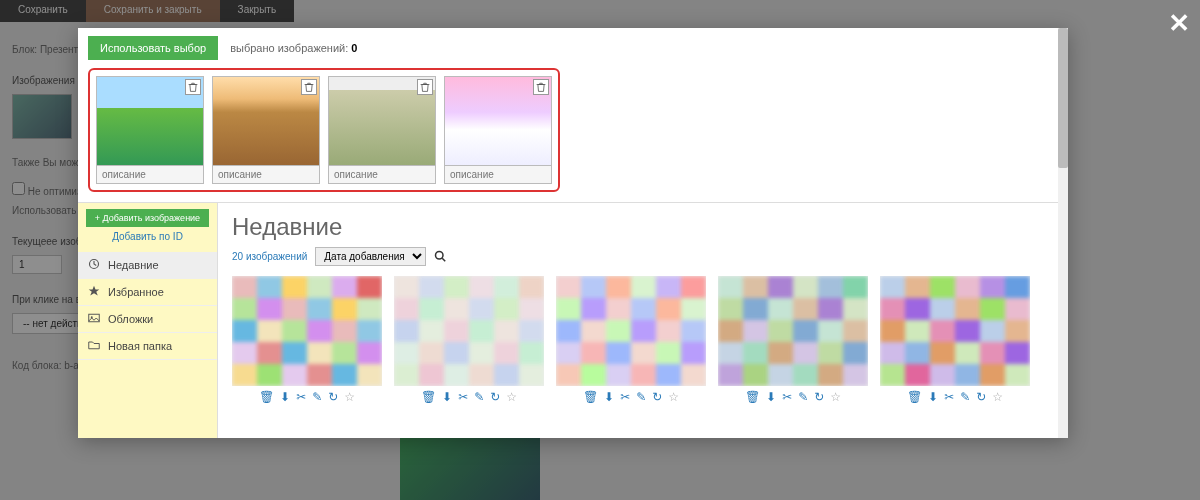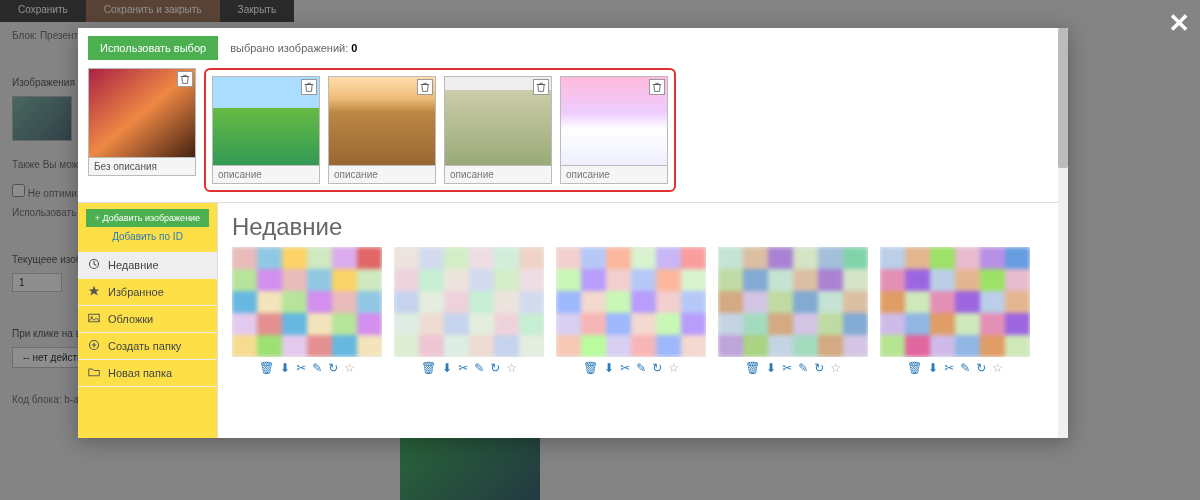--- a/index.html
+++ b/index.html
@@ -2,23 +2,23 @@
 <html><head>
 <meta charset="utf-8">
 <style>
 * { box-sizing: border-box; margin: 0; padding: 0; font-family: Arial, sans-serif; }
 body { background: #888; width: 1200px; height: 500px; overflow: hidden; position: relative; }
 
 .bg-page { position: absolute; top: 0; left: 0; width: 1200px; height: 500px; background: #e8e8e8; }
 .bg-tabs { position: absolute; top: 0; left: 0; height: 22px; display: flex; }
 .bg-tab { padding: 4px 18px; font-size: 10px; color: #fff; background: #222; cursor: pointer; }
 .bg-tab.active { background: #8b5a3c; }
-.bg-content { position: absolute; top: 26px; left: 12px; font-size: 10px; color: #555; }
+.bg-content { position: absolute; top: 40px; left: 12px; font-size: 10px; color: #555; }
 .bg-content > div { margin-bottom: 8px; }
-.bg-label { font-size: 10px; color: #333; margin-top: 36px; margin-bottom: 6px; }
+.bg-label { font-size: 10px; color: #333; margin-top: 20px; margin-bottom: 6px; }
 .bg-thumb { width: 60px; height: 45px; background: linear-gradient(135deg,#6a9,#356); display:inline-block; margin-right:2px; border:1px solid #aaa; }
 .bg-input { border:1px solid #bbb; padding:3px 6px; width:50px; font-size:10px; background:#fff; }
 .bg-select { border:1px solid #bbb; padding:3px 6px; font-size:10px; background:#fff; }
 .bg-bigimg { position: absolute; top: 420px; left: 400px; width: 140px; height: 80px; background: linear-gradient(135deg,#2a4,#145); }
 .overlay { position: absolute; inset: 0; background: rgba(50,50,50,0.55); }
 
 .close-x { position: absolute; top: 8px; right: 10px; color: #fff; font-size: 26px; font-weight: bold; cursor: pointer; z-index: 100; }
 
 .modal { position: absolute; top: 28px; left: 78px; width: 990px; height: 410px; background: #fff; box-shadow: 0 4px 20px rgba(0,0,0,0.3); display: flex; flex-direction: column; }
 
@@ -32,21 +32,21 @@
 .thumb-card { width: 108px; }
 .thumb-img { width: 108px; height: 90px; position: relative; border: 1px solid #bbb; background-size: cover; background-position: center; }
 .trash-corner { position: absolute; top: 2px; right: 2px; width: 16px; height: 16px; background: #fff; border: 1px solid #999; display: flex; align-items: center; justify-content: center; cursor: pointer; }
 .trash-corner svg { width: 10px; height: 10px; }
 .thumb-cap { background: #f5f5f5; border: 1px solid #bbb; border-top: none; font-size: 10px; padding: 3px 5px; color: #555; }
 .thumb-cap input { border: none; background: transparent; font-size: 10px; width: 100%; color: #999; outline: none; }
 
 .highlight-box { border: 2px solid #d33; border-radius: 6px; padding: 6px; display: flex; gap: 8px; }
 
 .modal-bottom { flex: 1; display: flex; overflow: hidden; }
-.sidebar { width: 140px; border-right: 1px solid #ddd; background: #fde047; padding: 6px 0; }
+.sidebar { width: 140px; border-right: 1px solid #ddd; background: #fef9c3; padding: 6px 0; }
 .btn-add { background: #4caf50; color: #fff; border: none; font-size: 9px; padding: 4px 6px; margin: 0 8px 4px 8px; display: block; width: calc(100% - 16px); cursor: pointer; }
 .link-addid { display: block; text-align: center; font-size: 10px; color: #2a7ab8; margin-bottom: 10px; cursor: pointer; }
 .side-item { display: flex; align-items: center; gap: 8px; padding: 6px 10px; font-size: 11px; color: #444; border-bottom: 1px solid #eee; cursor: pointer; }
 .side-item.active { background: #eee; }
 .side-item svg { width: 12px; height: 12px; flex-shrink: 0; }
 
 .main-area { flex: 1; padding: 10px 14px; overflow: hidden; position: relative; }
 .main-title { font-size: 24px; color: #666; font-weight: 300; margin-bottom: 6px; }
 .filter-row { display: flex; align-items: center; gap: 8px; margin-bottom: 10px; }
 .count-link { font-size: 10px; color: #2a7ab8; }
@@ -105,30 +105,20 @@
 <div class="modal">
 
   <div class="modal-top">
     <div class="confirm-row">
       <button class="btn-confirm">Использовать выбор</button>
       <div class="sel-count">
         <span>выбрано изображений:</span> <b>0</b>
       </div>
     </div>
     <div class="thumbs-row" id="thumbs-row">
-        <div class="thumb-card">
-          <div class="thumb-img img-c">
-            <div class="trash-corner">
-              <svg viewBox="0 0 16 16">
-                <path d="M3 4h10l-1 11H4z M6 2h4v2H6z M1 4h14" fill="none" stroke="#555" stroke-width="1.3"></path>
-              </svg>
-            </div>
-          </div>
-          <div class="thumb-cap">Без описания</div>
-        </div>
         <div class="highlight-box">
           <div class="thumb-card">
             <div class="thumb-img img-d">
               <div class="trash-corner">
                 <svg viewBox="0 0 16 16">
                   <path d="M3 4h10l-1 11H4z M6 2h4v2H6z M1 4h14" fill="none" stroke="#555" stroke-width="1.3"></path>
                 </svg>
               </div>
             </div>
             <div class="thumb-cap"><input placeholder="описание" style=""></div>
@@ -188,35 +178,38 @@
           <div class="side-item">
             <span><svg viewBox="0 0 16 16">
                 <rect x="1" y="3" width="14" height="10" fill="none" stroke="#555" stroke-width="1.3"></rect>
                 <circle cx="5" cy="7" r="1.3" fill="#555"></circle>
                 <path d="M1 12l4-4 3 3 3-3 4 4" fill="none" stroke="#555" stroke-width="1.3"></path>
               </svg></span>
             <span>Обложки</span>
           </div>
           <div class="side-item">
             <span><svg viewBox="0 0 16 16">
-                <circle cx="8" cy="8" r="6" fill="none" stroke="#555" stroke-width="1.5"></circle>
-                <path d="M8 5v6M5 8h6" stroke="#555" stroke-width="1.5"></path>
-              </svg></span>
-            <span>Создать папку</span>
-          </div>
-          <div class="side-item">
-            <span><svg viewBox="0 0 16 16">
                 <path d="M1 4h5l2 2h7v7H1z" fill="none" stroke="#555" stroke-width="1.3"></path>
               </svg></span>
             <span>Новая папка</span>
           </div>
         </div>
     </div>
     <div class="main-area">
       <div class="main-title">Недавние</div>
+      <div class="filter-row">
+        <span class="count-link">20 изображений</span>
+        <select class="sort-select"><option>Дата добавления</option></select>
+        <span class="search-ico">
+          <svg width="12" height="12" viewBox="0 0 16 16">
+              <circle cx="7" cy="7" r="5" fill="none" stroke="#333" stroke-width="2"></circle>
+              <line x1="11" y1="11" x2="15" y2="15" stroke="#333" stroke-width="2"></line>
+            </svg>
+        </span>
+      </div>
       <div class="grid" id="grid">
           <div class="grid-card">
             <div class="grid-img">
               <div class="pixelated">
                 <div class="px-row">
                   <div class="px" style="background:#d44;opacity:0.3"></div>
                   <div class="px" style="background:#4ad;opacity:0.55"></div>
                   <div class="px" style="background:#fc4;opacity:0.8"></div>
                   <div class="px" style="background:#8d5;opacity:0.3"></div>
                   <div class="px" style="background:#c7e;opacity:0.55"></div>

